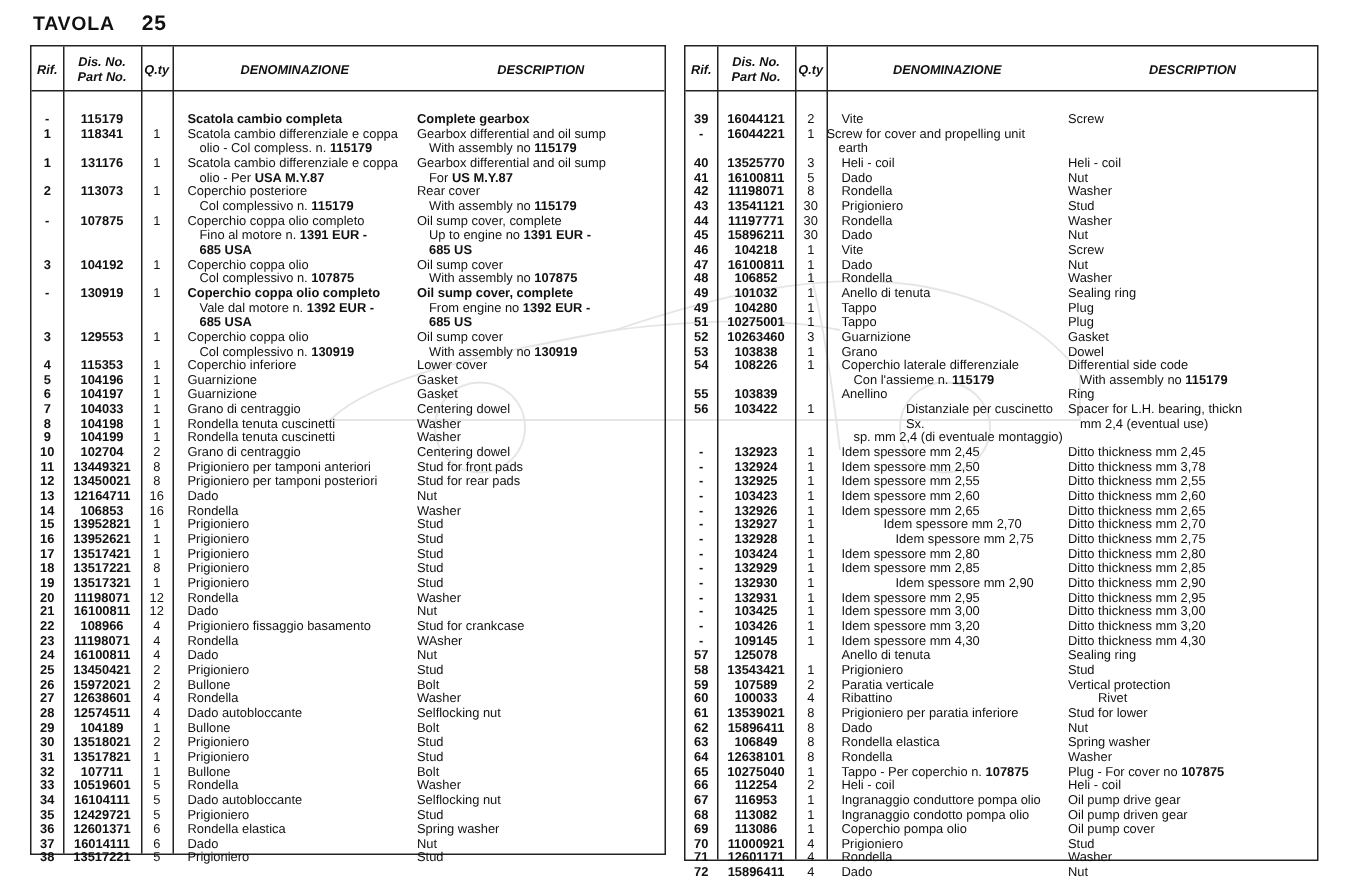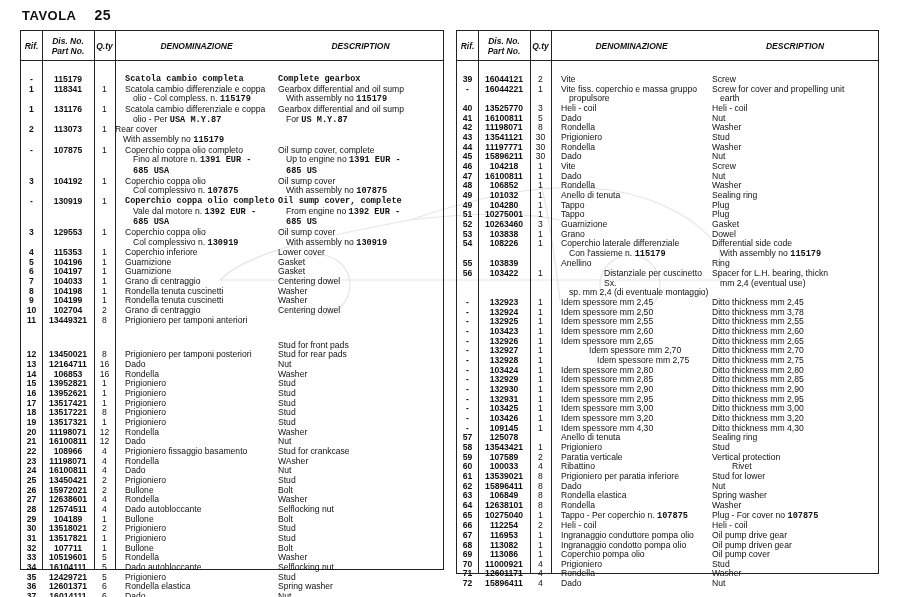--- a/index.html
+++ b/index.html
@@ -17,21 +17,21 @@
            text-align:center; font-style:italic; font-weight:bold; font-size:8.5px; line-height:10px; }
   .rows { position:absolute; left:0; right:0; top:44px; }
   .row { display:flex; font-size:8.6px; line-height:9.65px; }
   .c-rif { width:21px; text-align:center; font-weight:bold; flex:none; }
   .c-part { width:52px; text-align:center; font-weight:bold; flex:none; }
   .c-qty { width:21px; text-align:center; flex:none; }
   .c-den { flex:none; padding-left:10px; box-sizing:border-box; }
   .c-desc { flex:1; }
   .tbl-left .c-den { width:163px; }
   .tbl-right .c-den { width:161px; }
-  .b { font-weight:bold;font-family:Liberation Mono, monospace; }
+  .b { font-weight:bold; }
   .ind { padding-left:8px; display:block; }
 </style>
 </head>
 <body>
 
 <div class="title">
   <span>TAVOLA</span><span class="num">25</span>
 </div>
 
 <svg class="watermark" viewBox="0 0 520 160" fill="none" stroke="#999" stroke-width="1.2">
@@ -90,20 +90,24 @@
         </div>
         <div class="c-desc">
           <span style="display: block;">Gearbox differential and oil sump</span>
           <span class="ind">For <span class="b">US M.Y.87</span></span>
         </div>
       </div>
       <div class="row">
         <div class="c-rif">2</div>
         <div class="c-part">113073</div>
         <div class="c-qty">1</div>
+        <div class="c-den">
+          <span style="display: block;">Coperchio posteriore</span>
+          <span class="ind">Col complessivo n. <span class="b">115179</span></span>
+        </div>
         <div class="c-desc">
           <span style="display: block;">Rear cover</span>
           <span class="ind">With assembly no <span class="b">115179</span></span>
         </div>
       </div>
       <div class="row">
         <div class="c-rif">-</div>
         <div class="c-part">107875</div>
         <div class="c-qty">1</div>
         <div class="c-den">
@@ -236,21 +240,21 @@
         </div>
       </div>
       <div class="row">
         <div class="c-rif">11</div>
         <div class="c-part">13449321</div>
         <div class="c-qty">8</div>
         <div class="c-den">
           <span style="display: block;">Prigioniero per tamponi anteriori</span>
         </div>
         <div class="c-desc">
-          <span style="display: block; margin-top: 25px;">Stud for front pads</span>
+          <span style="display: block;">Stud for front pads</span>
         </div>
       </div>
       <div class="row">
         <div class="c-rif">12</div>
         <div class="c-part">13450021</div>
         <div class="c-qty">8</div>
         <div class="c-den">
           <span style="display: block;">Prigioniero per tamponi posteriori</span>
         </div>
         <div class="c-desc">
@@ -568,24 +572,20 @@
           <span style="display: block;">Vite</span>
         </div>
         <div class="c-desc">
           <span style="display: block;">Screw</span>
         </div>
       </div>
       <div class="row">
         <div class="c-rif">-</div>
         <div class="c-part">16044221</div>
         <div class="c-qty">1</div>
-        <div class="c-den">
-          <span style="display: block;">Vite fiss. coperchio e massa gruppo</span>
-          <span class="ind">propulsore</span>
-        </div>
         <div class="c-desc">
           <span style="display: block;">Screw for cover and propelling unit</span>
           <span class="ind">earth</span>
         </div>
       </div>
       <div class="row">
         <div class="c-rif">40</div>
         <div class="c-part">13525770</div>
         <div class="c-qty">3</div>
         <div class="c-den">
@@ -872,21 +872,21 @@
         </div>
         <div class="c-desc">
           <span style="display: block;">Ditto thickness mm 2,85</span>
         </div>
       </div>
       <div class="row">
         <div class="c-rif">-</div>
         <div class="c-part">132930</div>
         <div class="c-qty">1</div>
         <div class="c-den">
-          <span style="display: block;">Idem spessore mm 2,90</span>
+          <span style="display: block; margin-left: 36px;">Idem spessore mm 2,90</span>
         </div>
         <div class="c-desc">
           <span style="display: block;">Ditto thickness mm 2,90</span>
         </div>
       </div>
       <div class="row">
         <div class="c-rif">-</div>
         <div class="c-part">132931</div>
         <div class="c-qty">1</div>
         <div class="c-den">

